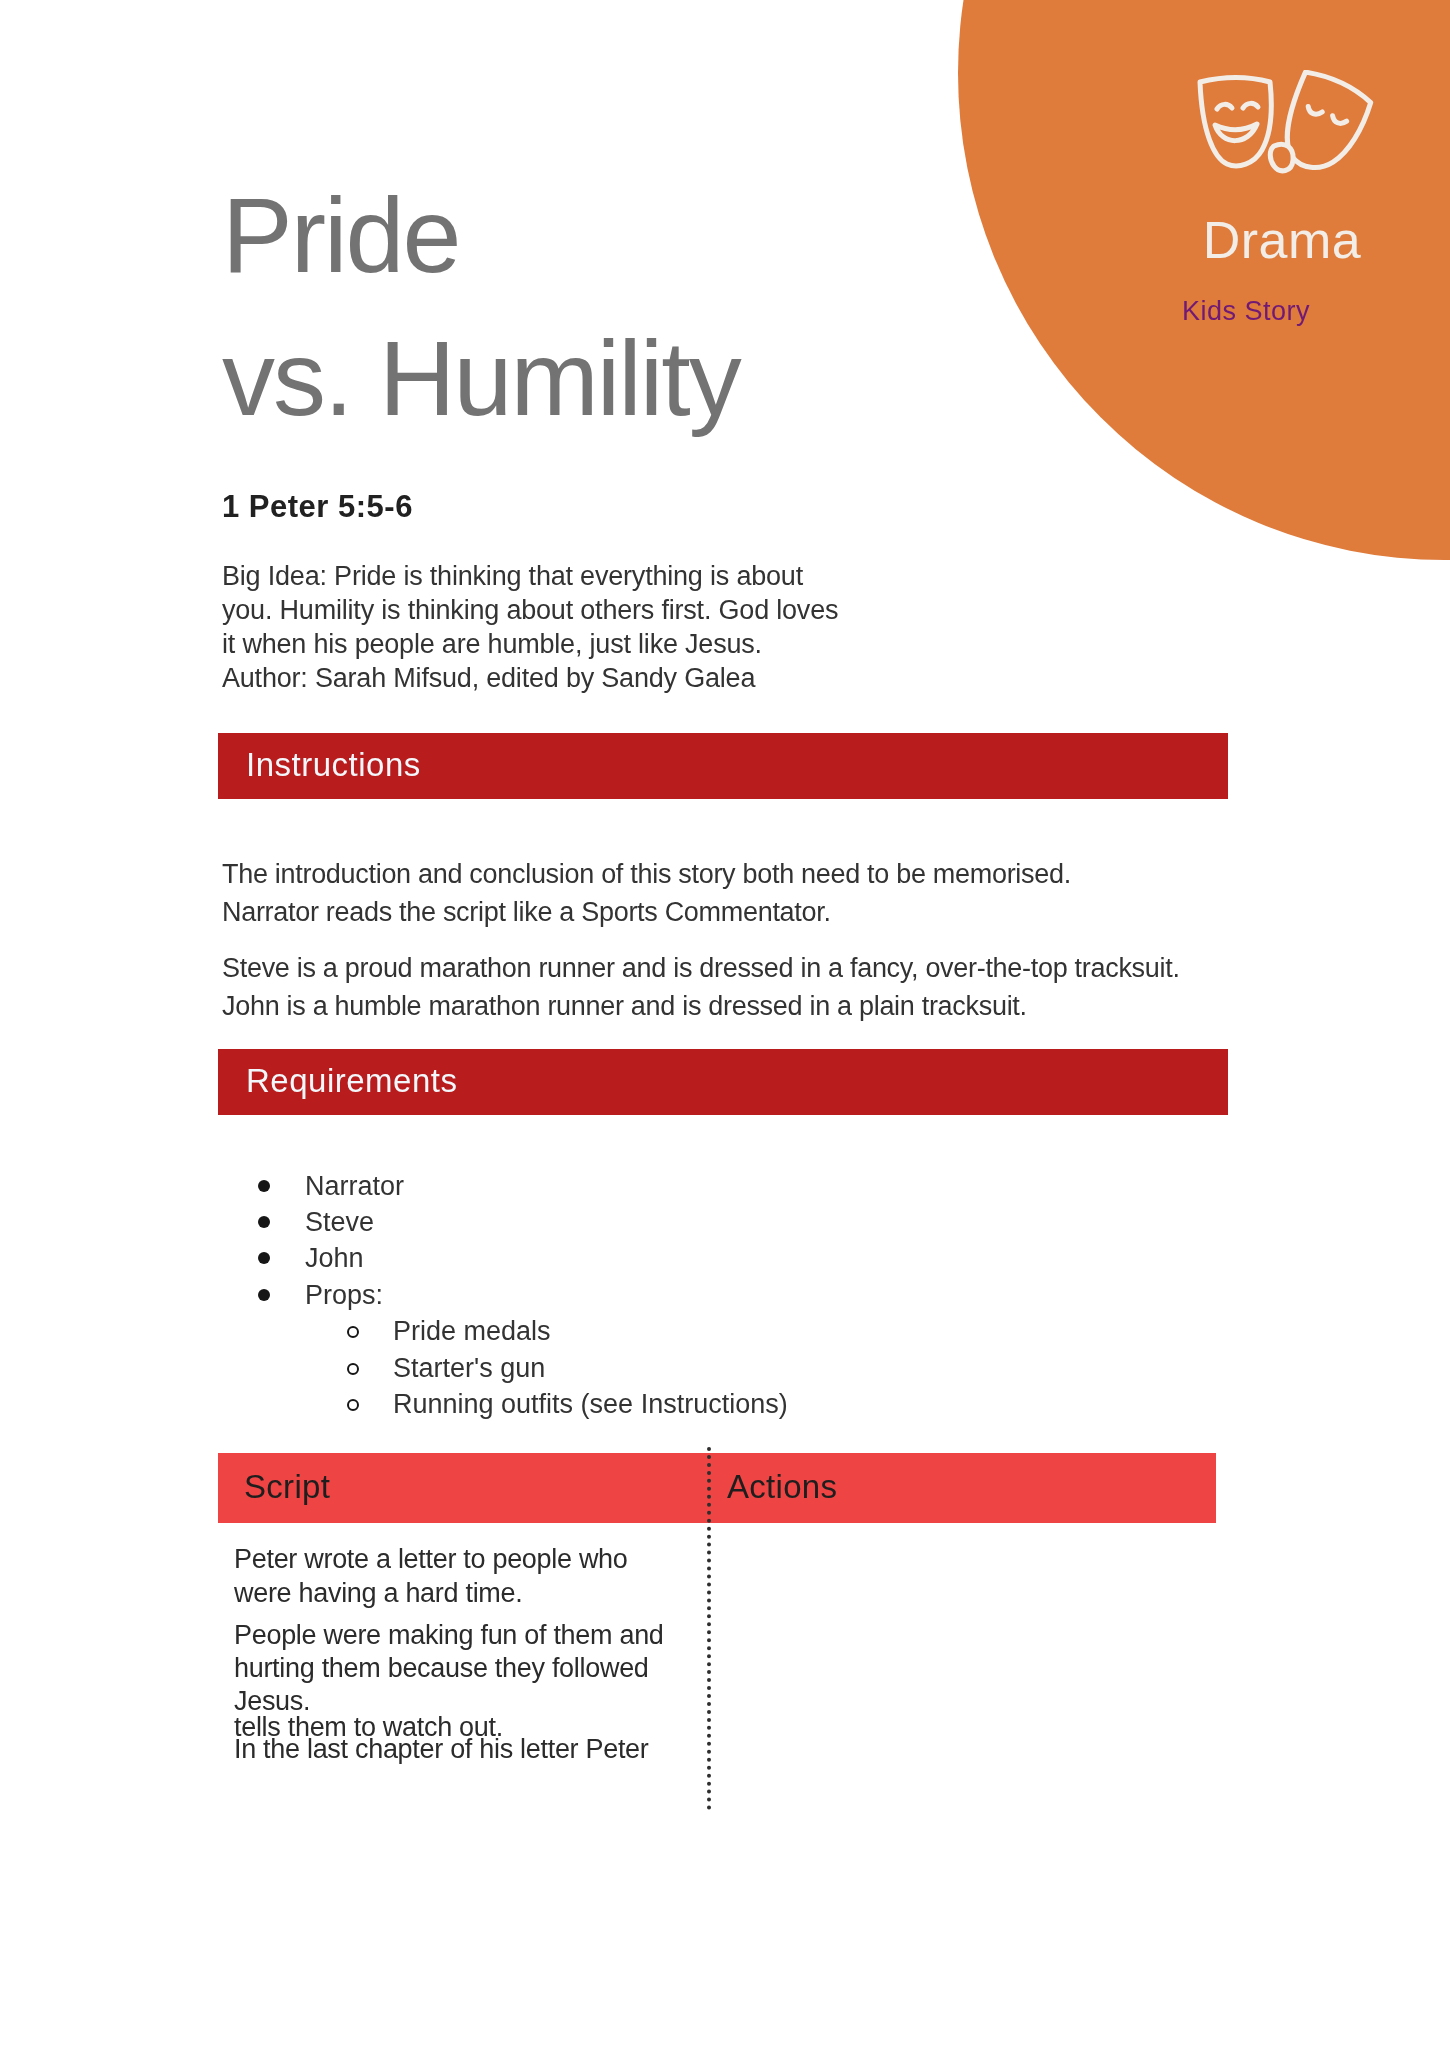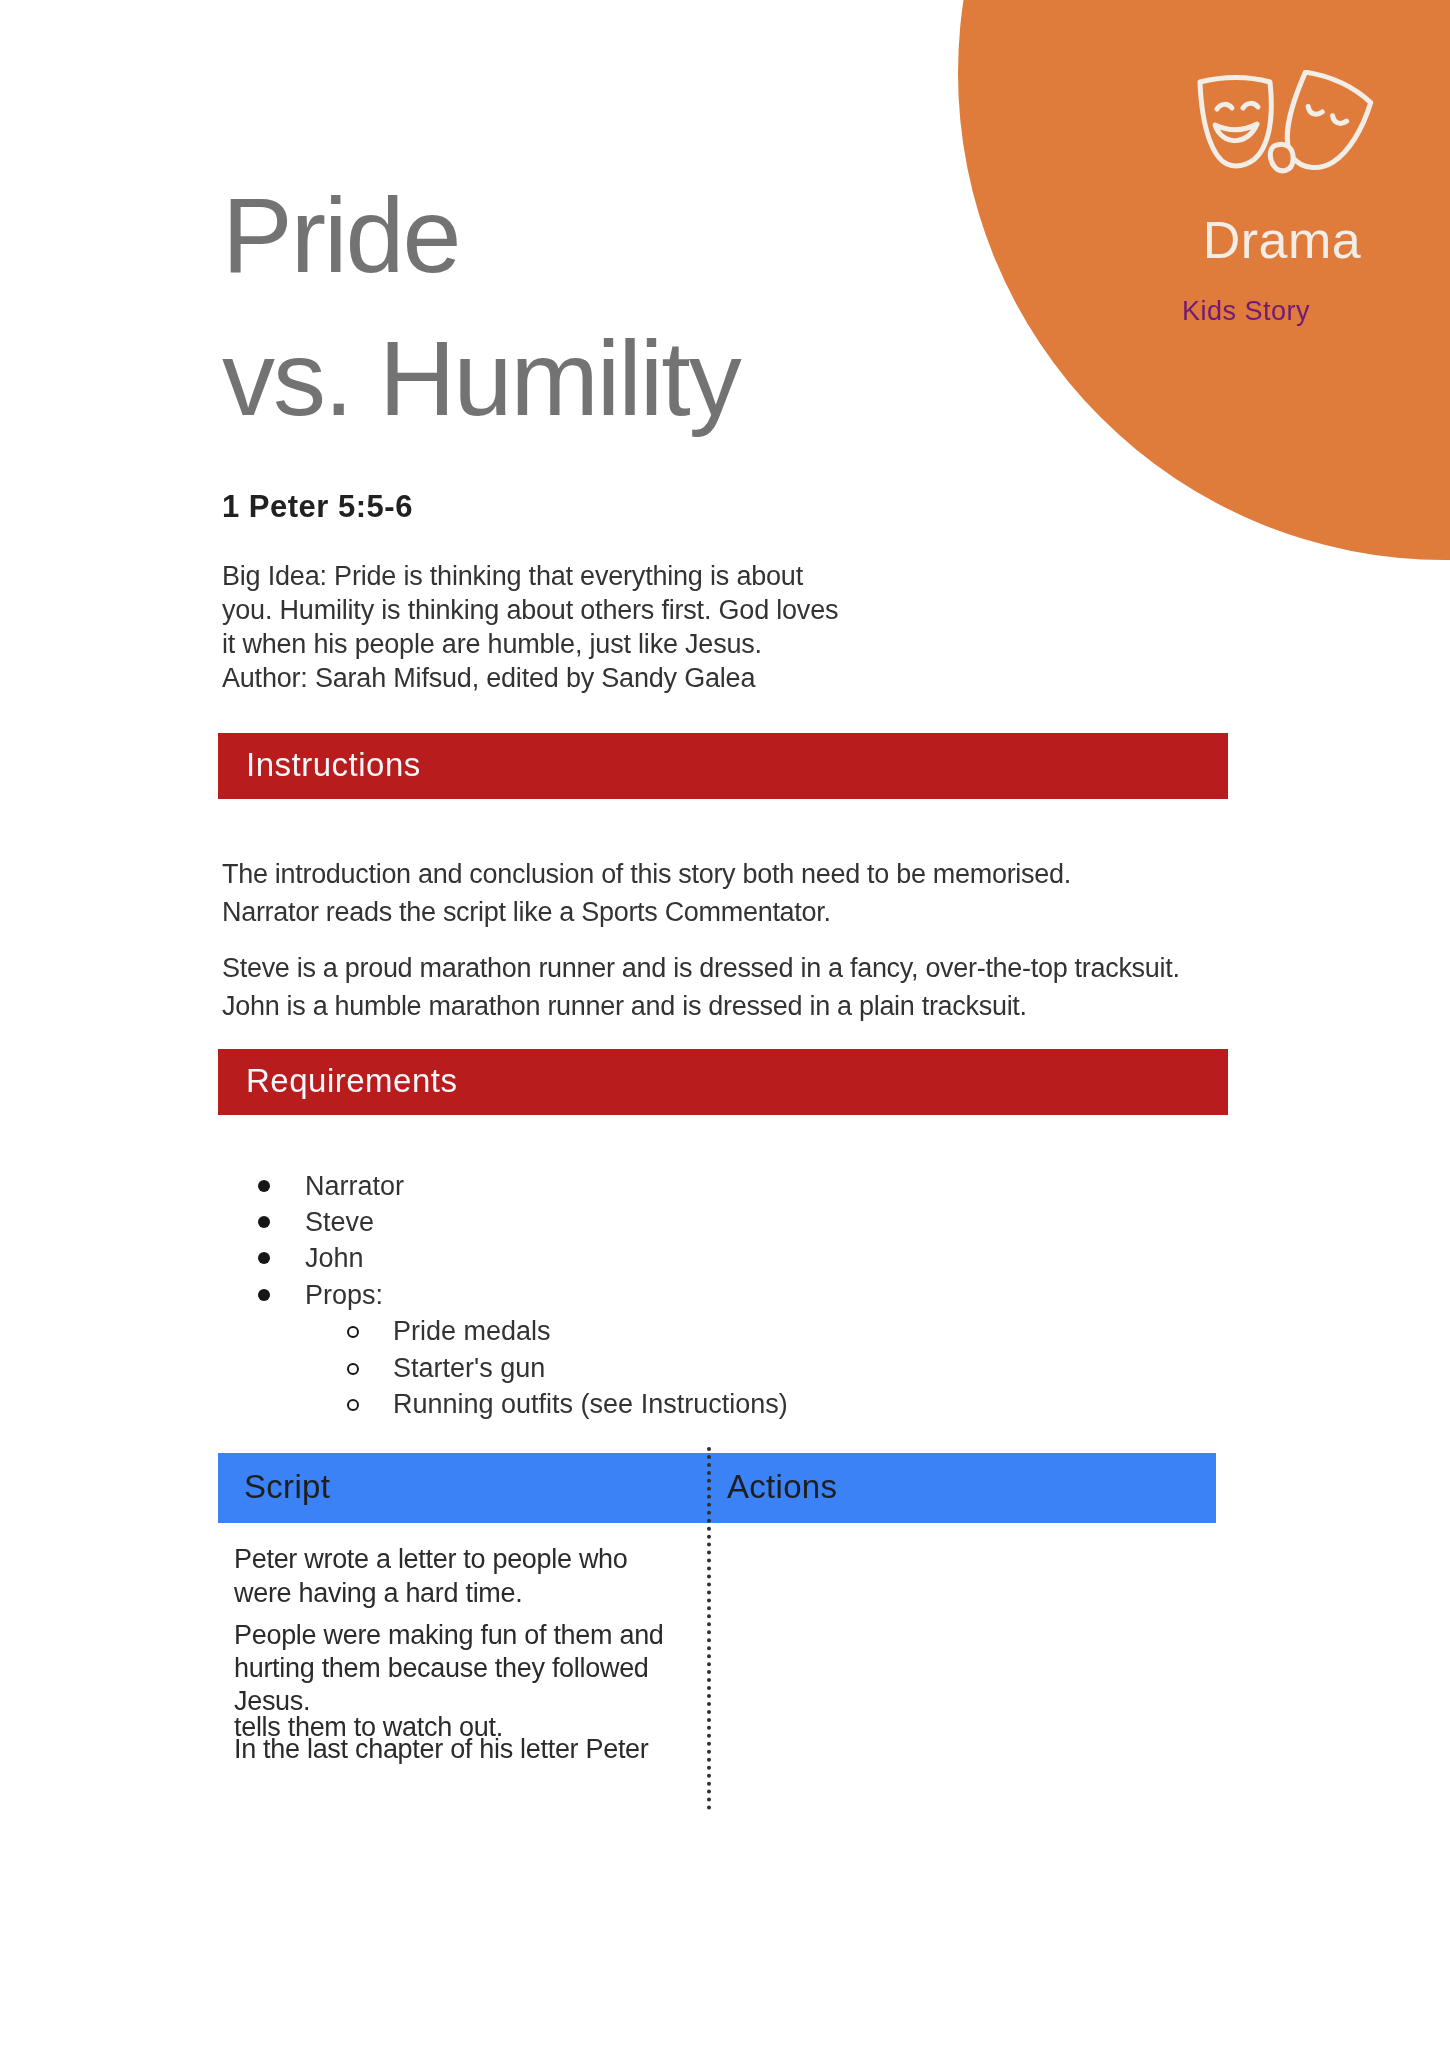--- a/index.html
+++ b/index.html
@@ -74,21 +74,21 @@
   }
   .lvl1 .b-label{left:83px;}
   .lvl2 .marker{
     position:absolute;left:125px;top:13px;width:8px;height:8px;
     border-radius:50%;background:transparent;border:2.5px solid #161616;
   }
   .lvl2 .b-label{left:171px;}
   
   #table-header{
     position:absolute;left:218px;top:1453px;width:998px;height:70px;
-    background:#3b82f6;
+    background:#ef4444;
   }
   #table-header .th{
     position:absolute;top:0;height:70px;line-height:68px;
     font-size:33px;font-weight:300;color:#1e1e1e;letter-spacing:.3px;
   }
   #th-script{left:26px;}
   #th-actions{left:509px;}
   #column-divider{
     position:absolute;left:707px;top:1447px;height:363px;width:0;
     border-left:4px dotted #2e2e2e;

